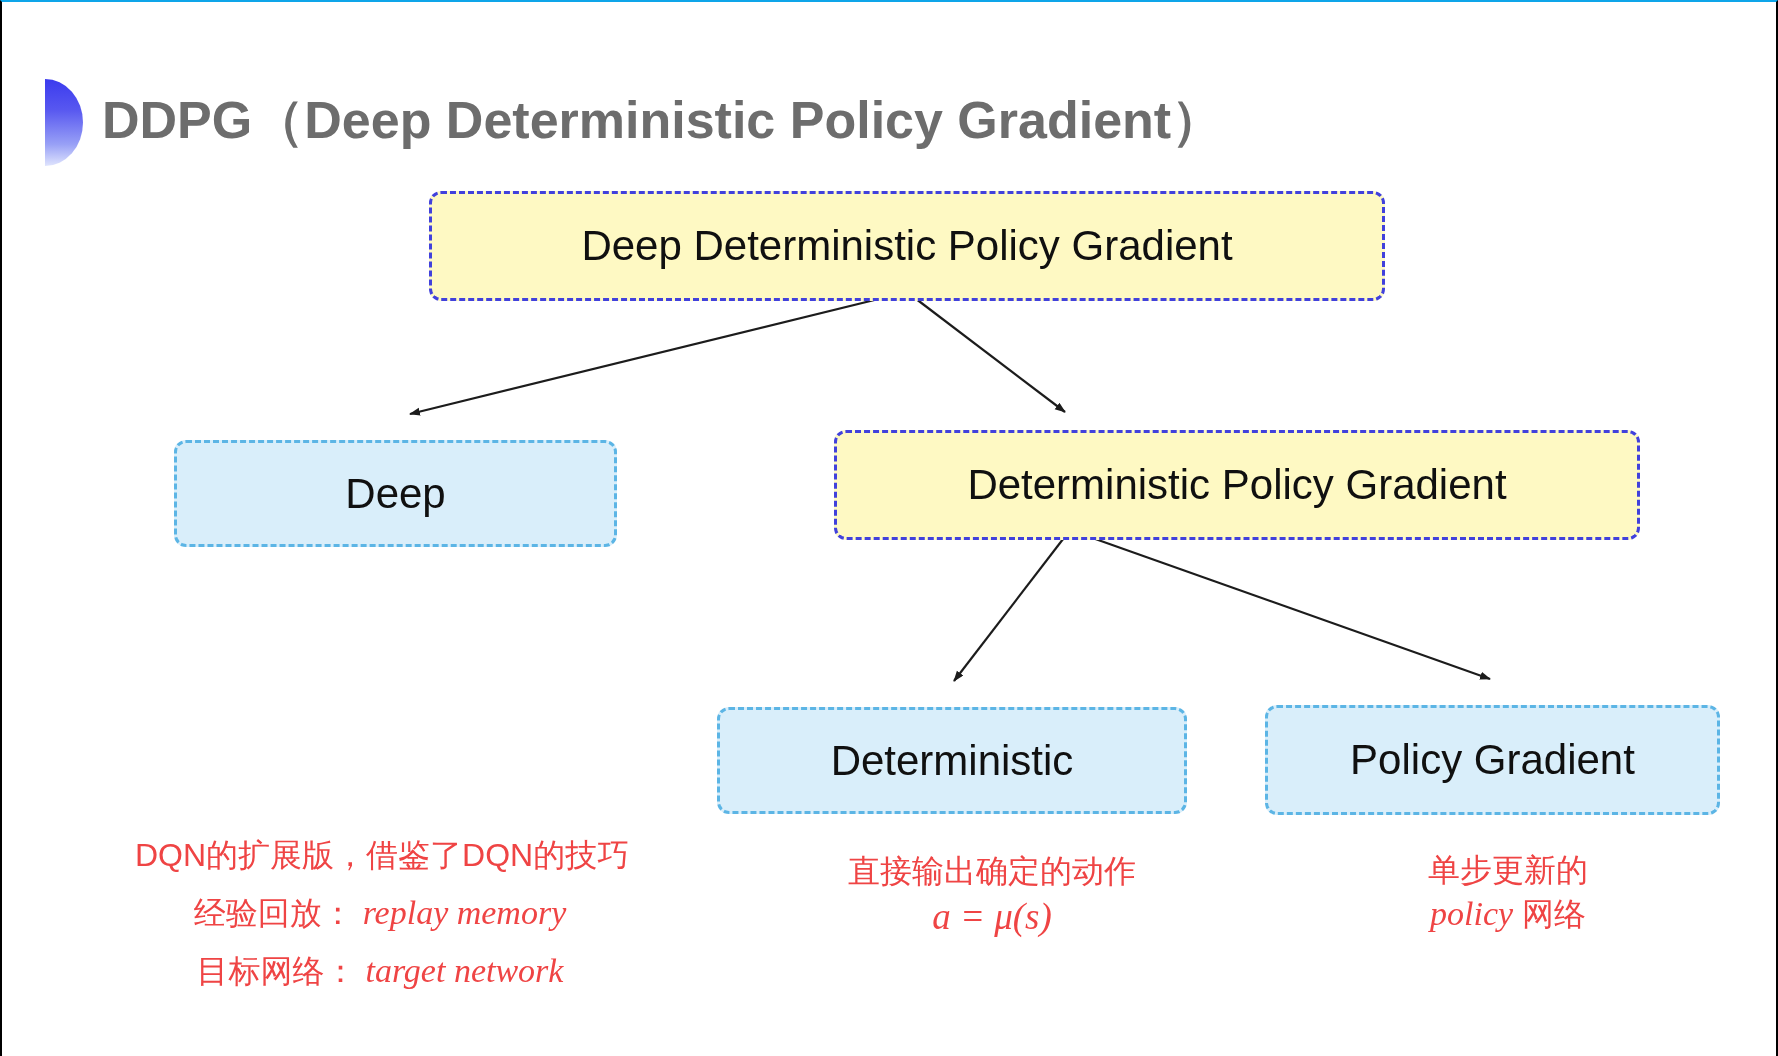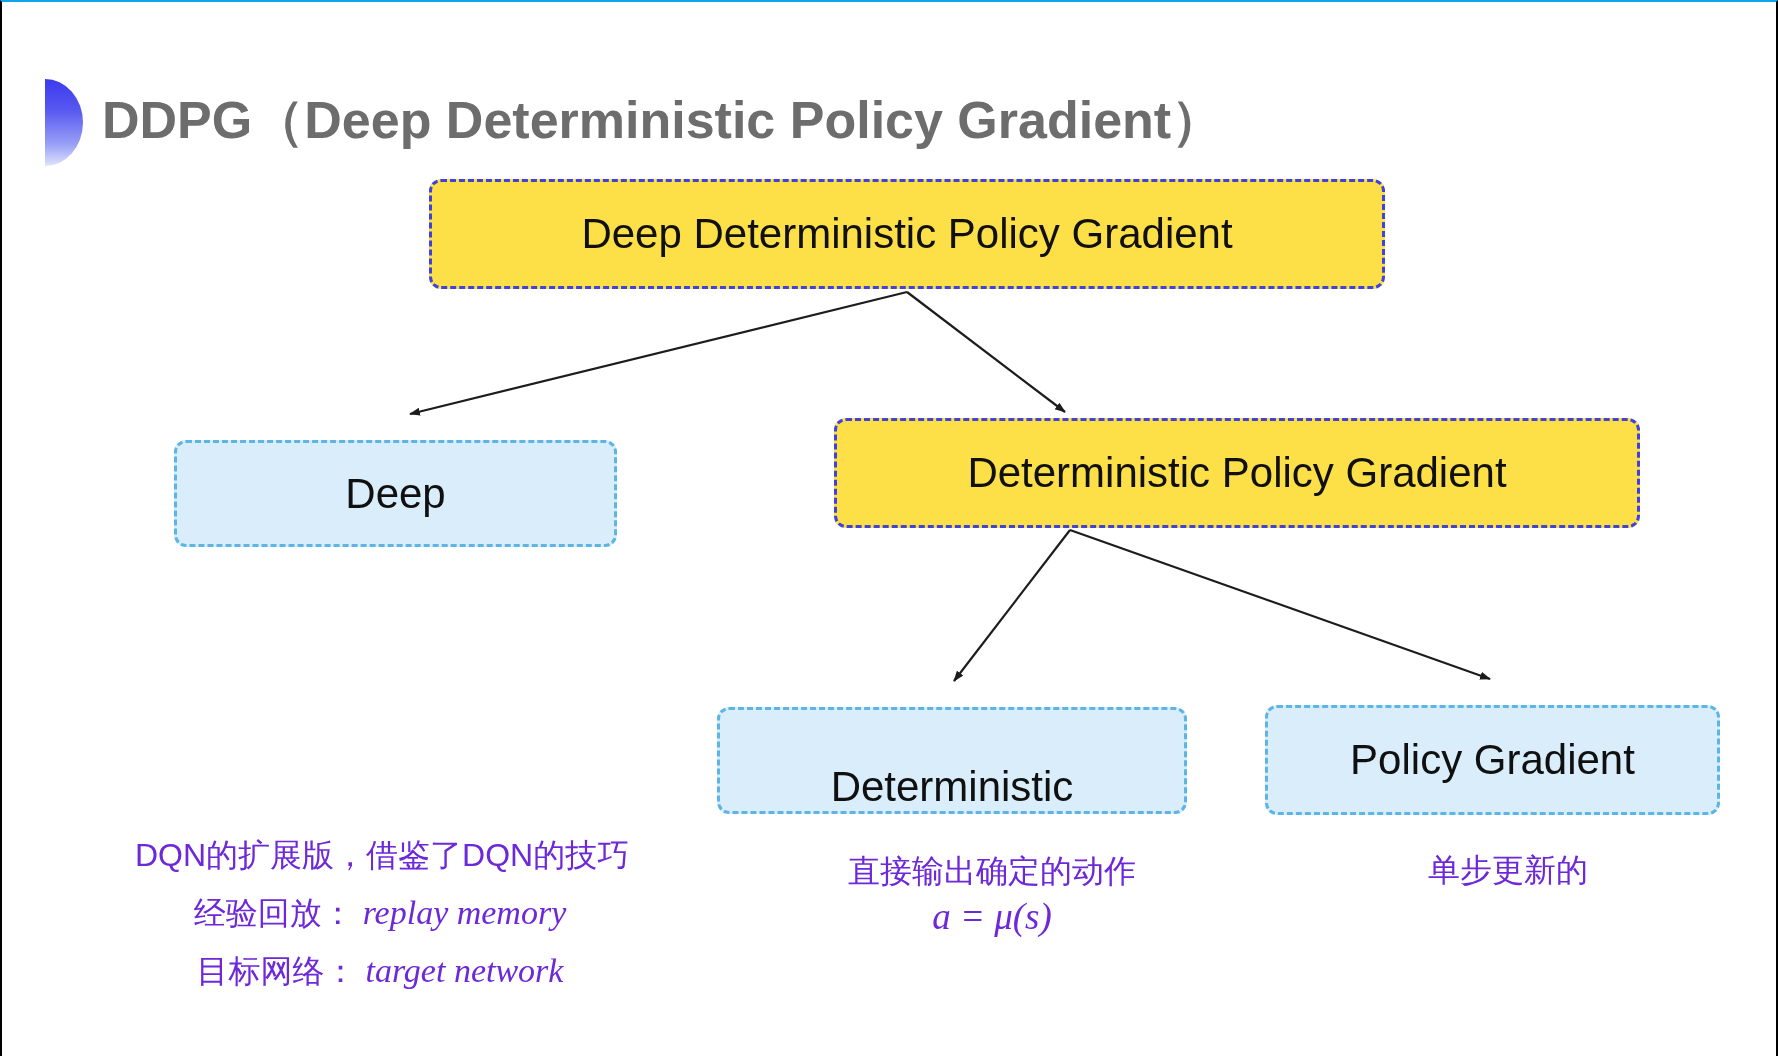--- a/index.html
+++ b/index.html
@@ -52,39 +52,40 @@
     align-items: center;
     justify-content: center;
     border-radius: 12px;
     box-sizing: border-box;
     font-size: 42px;
     font-weight: 500;
     color: #101010;
     white-space: nowrap;
   }
   .node.lavender {
-    background: #fde047;
+    background: #fef9c3;
     border: 3px dashed #4141dc;
+    margin-top: 12px;
   }
   .node.skyblue {
     background: #d9eefa;
     border: 3px dashed #5cb5e5;
     margin-top: 20px;
   }
   .node-root          { left: 427px;  top: 177px; width: 956px; height: 110px; }
   .node-deep          { left: 172px;  top: 418px; width: 443px; height: 107px; }
   .node-dpg           { left: 832px;  top: 416px; width: 806px; height: 110px; }
-  .node-deterministic { left: 715px;  top: 685px; width: 470px; height: 107px; align-items: flex-end; }
+  .node-deterministic { left: 715px;  top: 685px; width: 470px; height: 107px; }
   .node-pg            { left: 1263px; top: 683px; width: 455px; height: 110px; }
 
   
   .note {
     position: absolute;
     text-align: center;
-    color: #6d28d9;
+    color: #ef4444;
     font-size: 32px;
     line-height: 58px;
     white-space: nowrap;
   }
   .note-deep          { left: 133px;  top: 824px; width: 490px; }
   .note-deterministic { left: 740px;  top: 846px; width: 500px; line-height: 46px; }
   .note-pg            { left: 1256px; top: 846px; width: 500px; line-height: 44px; }
   .serif-italic {
     font-family: "Liberation Serif", serif;
     font-style: italic;
@@ -154,15 +155,19 @@
     <div>
       <span>直接输出确定的动作</span>
     </div>
     <div class="formula">a = μ(s)</div>
   </div>
 
   <div class="note note-pg">
     <div>
       <span>单步更新的</span>
     </div>
+    <div>
+      <span class="serif-italic">policy</span>
+      <span>网络</span>
+    </div>
   </div>
 
 </div>
 
 </body></html>

